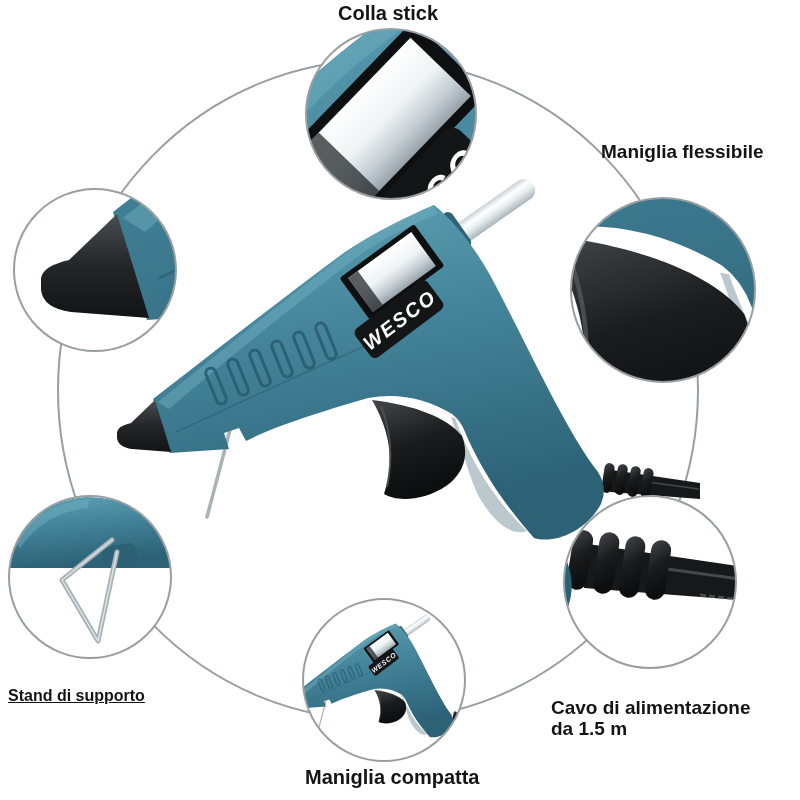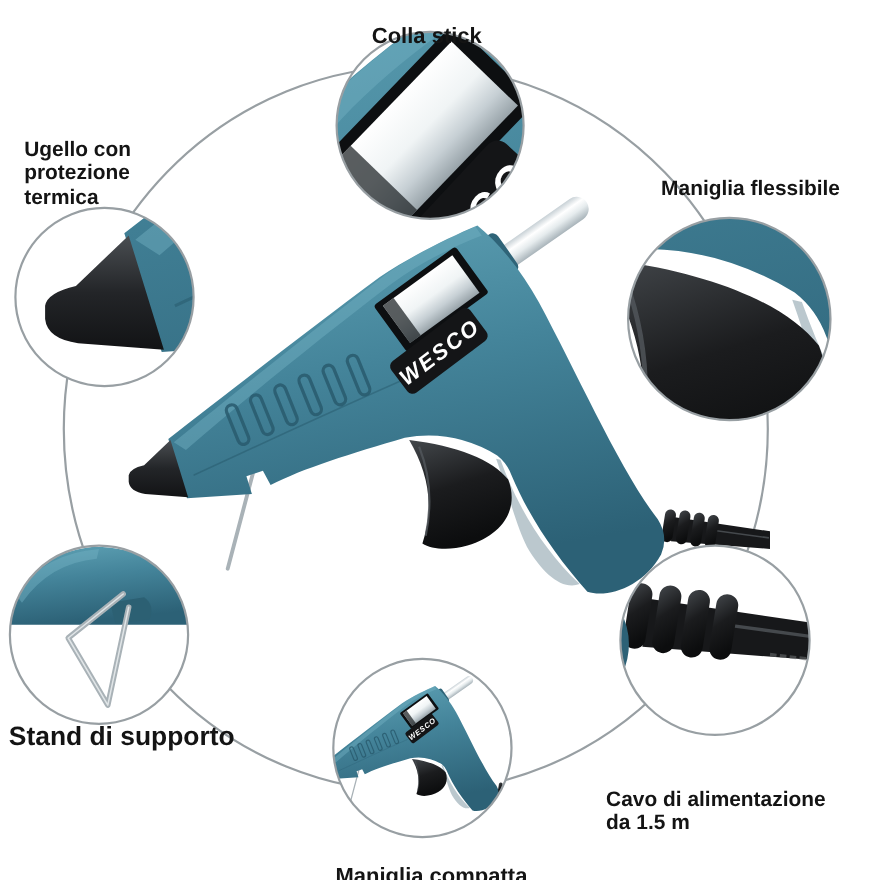--- a/index.html
+++ b/index.html
@@ -1,24 +1,24 @@
 <!DOCTYPE html>
 <html><head>
 <meta charset="utf-8">
 <style>
   html,body{margin:0;padding:0;background:#ffffff;}
   #stage{position:relative;width:800px;height:800px;background:#ffffff;overflow:hidden;
          font-family:"Liberation Sans",sans-serif;}
   #stage svg{position:absolute;left:0;top:0;}
   .label{position:absolute;font-weight:bold;color:#141414;font-size:19px;line-height:1.12;
-         white-space:pre-line;letter-spacing:0px;margin-top:20px;}
+         white-space:pre-line;letter-spacing:0px;}
   #lbl-colla{left:0;top:2px;width:776px;text-align:center;font-size:20px;}
   #lbl-ugello{left:22px;top:106px;}
   #lbl-grilletto{left:601px;top:141px;}
-  #lbl-stand{left:8px;top:637px;font-size:24px;}
+  #lbl-stand{left:8px;top:687px;font-size:16px;text-decoration:underline;}
   #lbl-cavo{left:551px;top:697px;}
   #lbl-maniglia{left:305px;top:766px;font-size:20px;}
   .brand-text{font-family:"Liberation Sans",sans-serif;font-weight:bold;font-style:italic;
               letter-spacing:2px;}
 </style>
 </head>
 <body>
 
 <div id="stage">
 
@@ -199,22 +199,19 @@
   <g>
     <circle cx="384" cy="680" r="81" fill="#FFFFFF"></circle>
     <g clip-path="url(#clip-maniglia)">
       <use href="#gun-art" transform="translate(384 678) scale(0.34) translate(-400 -365)"></use>
     </g>
     <circle cx="384" cy="680" r="81" fill="none" stroke="#989FA3" stroke-width="2"></circle>
   </g>
 </svg>
 
 <div class="label" id="lbl-colla">Colla stick</div>
-<div class="label" id="lbl-ugello">Ugello con
-protezione
-termica</div>
 <div class="label" id="lbl-grilletto">Maniglia flessibile</div>
 <div class="label" id="lbl-stand">Stand di supporto</div>
 <div class="label" id="lbl-cavo">Cavo di alimentazione
 da 1.5 m</div>
 <div class="label" id="lbl-maniglia">Maniglia compatta</div>
 
 </div>
 
 </body></html>

